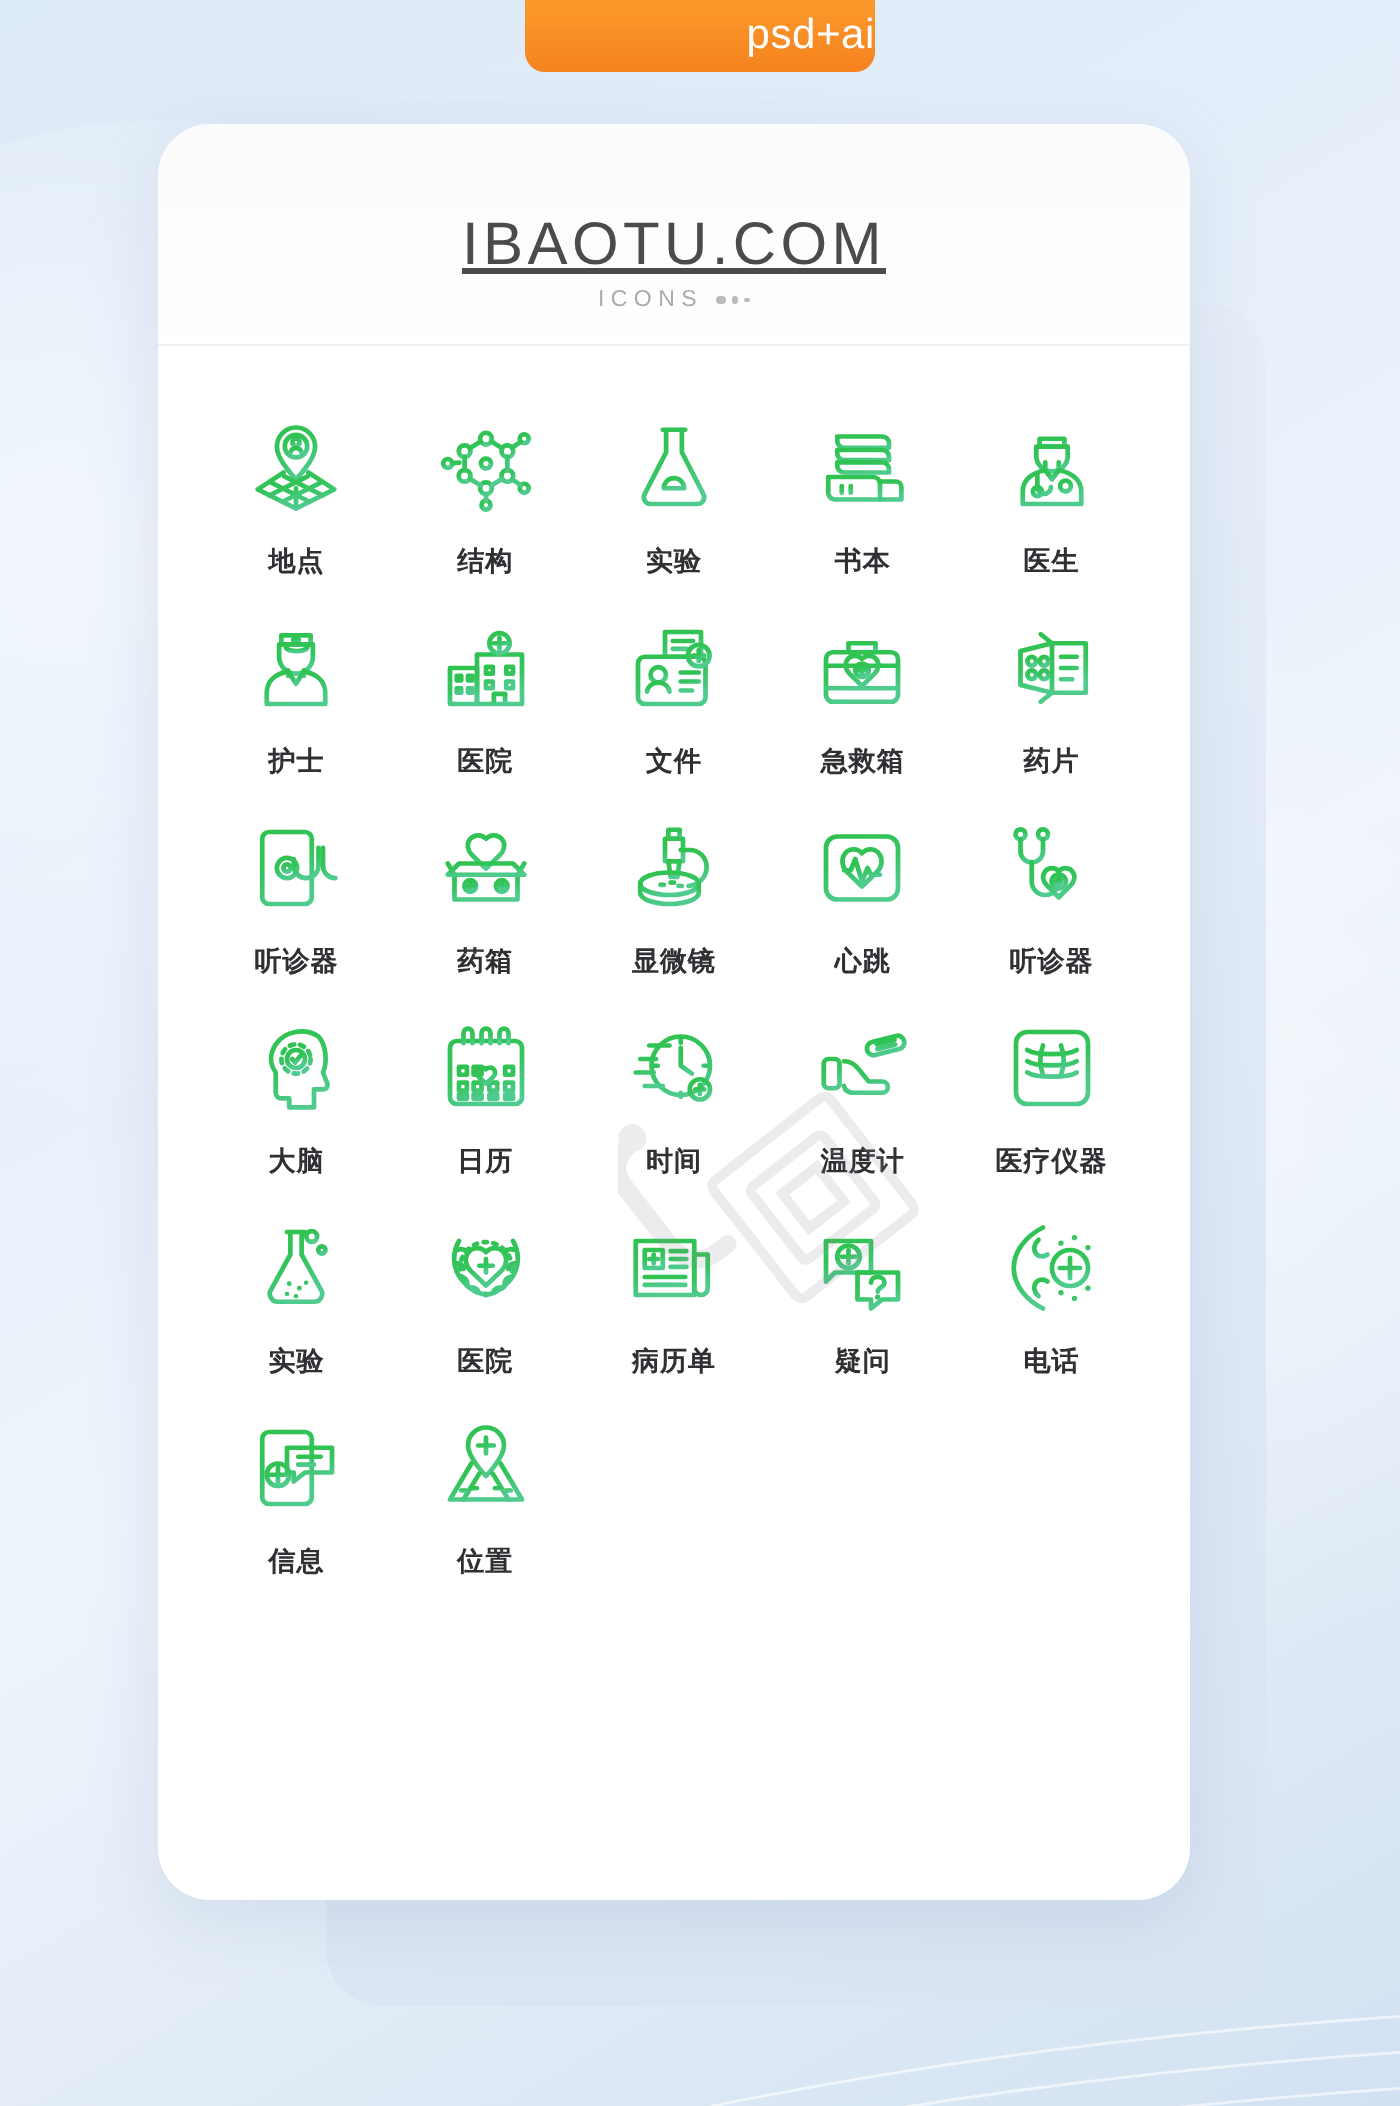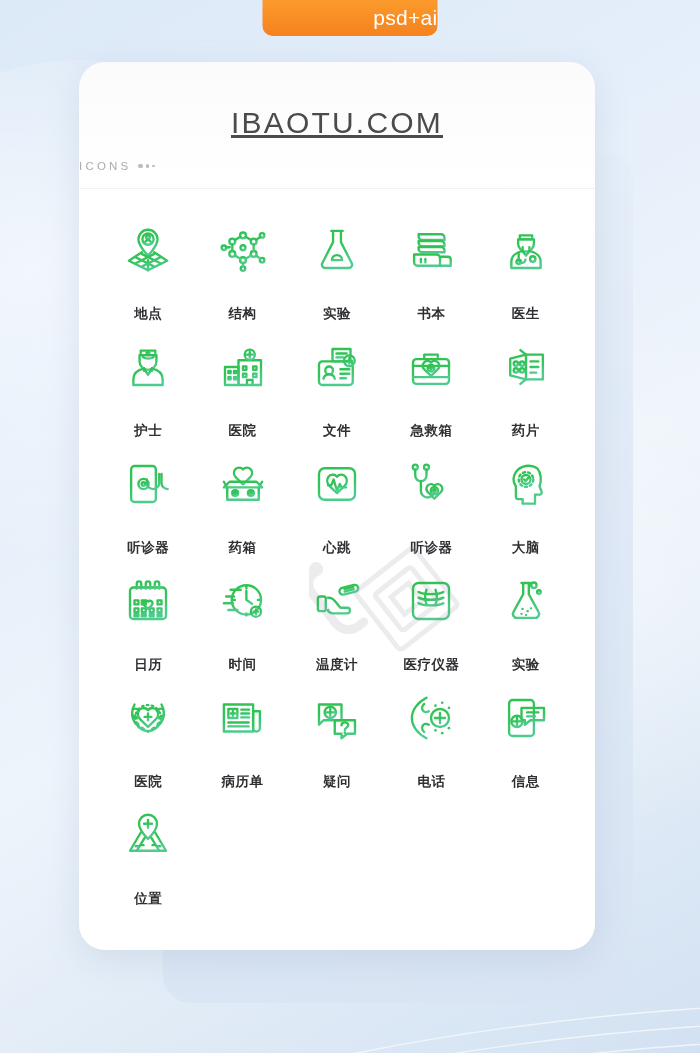--- a/index.html
+++ b/index.html
@@ -94,27 +94,27 @@
 
   .brand-title {
     font-size: 30px;
     letter-spacing: 2.2px;
     color: #4b4b4d;
     font-weight: 400;
     text-decoration: underline;
   }
 
   .brand-sub {
-    margin-top: 20px;
+    margin-top: 4px;
     font-size: 11.5px;
     letter-spacing: 3.2px;
     color: #a9abae;
     display: flex;
     align-items: center;
-    justify-content: flex-start;
+    justify-content: center;
     gap: 7px;
   }
   .brand-sub .dots { display: inline-flex; align-items: center; gap: 3px; }
   .brand-sub .dots i {
     display: block;
     border-radius: 50%;
     background: #b9bbbe;
   }
   .brand-sub .dots i:nth-child(1) { width: 4.5px; height: 4.5px; }
   .brand-sub .dots i:nth-child(2) { width: 3.5px; height: 3.5px; }
@@ -152,21 +152,21 @@
   .cell .glyph {
     width: 54px;
     height: 54px;
     display: flex;
     align-items: center;
     justify-content: center;
   }
   .cell .glyph svg { width: 100%; height: 100%; display: block; }
 
   .cell .label {
-    margin-top: 28px;
+    margin-top: 11px;
     font-size: 13.5px;
     color: #2f3033;
     font-weight: 700;
     letter-spacing: .5px;
     white-space: nowrap;
   }
 
   
   .ico {
     fill: none;
@@ -412,20 +412,34 @@
         <path class="ico" d="M10 27v11h28V27"></path>
         <path class="ico" d="M10 27 7 22M38 27l3-5"></path>
         <circle class="ico" cx="17" cy="32" r="2.6"></circle>
         <circle class="ico" cx="31" cy="32" r="2.6"></circle>
         <path class="ico" d="M17 30.5v3M15.6 32h2.8M31 30.5v3M29.6 32h2.8"></path>
       </svg>
         </span>
       <span class="label">药箱</span>
     </div>
 
+    <div class="cell">
+      <span class="glyph">
+          <svg viewBox="0 0 48 48">
+        <path class="ico" d="M21.5 7h5v4h-5z"></path>
+        <path class="ico" d="M20 11h8v10h-8z"></path>
+        <path class="ico" d="M21.5 21h5l-1 7h-3z"></path>
+        <path class="ico" d="M27 16h4a7.5 7.5 0 0 1 7.5 7.5c0 4.5-3.5 8-8 8.5"></path>
+        <ellipse class="ico" cx="22" cy="31" rx="13" ry="5"></ellipse>
+        <path class="ico" d="M9 31v4c0 2.8 5.8 5 13 5s13-2.2 13-5v-4"></path>
+        <path class="ico" d="M18 31.5h1.5M22.5 30.5H24M26 32h1.5"></path>
+      </svg>
+        </span>
+      <span class="label">显微镜</span>
+    </div>
 
     <div class="cell">
       <span class="glyph">
           <svg viewBox="0 0 48 48">
         <rect class="ico" x="8" y="10" width="32" height="28" rx="5"></rect>
         <path class="ico" d="M24 17.5c-2.1-2.6-6-2.3-7.8.4-1.6 2.5-1 5.8 1.3 8l6.5 6.3 6.5-6.3c2.3-2.2 2.9-5.5 1.3-8-1.8-2.7-5.7-3-7.8-.4z"></path>
         <path class="ico" d="M16 25h3l2-5 3 10 2.5-6 1.5 3h4"></path>
       </svg>
         </span>
       <span class="label">心跳</span>

